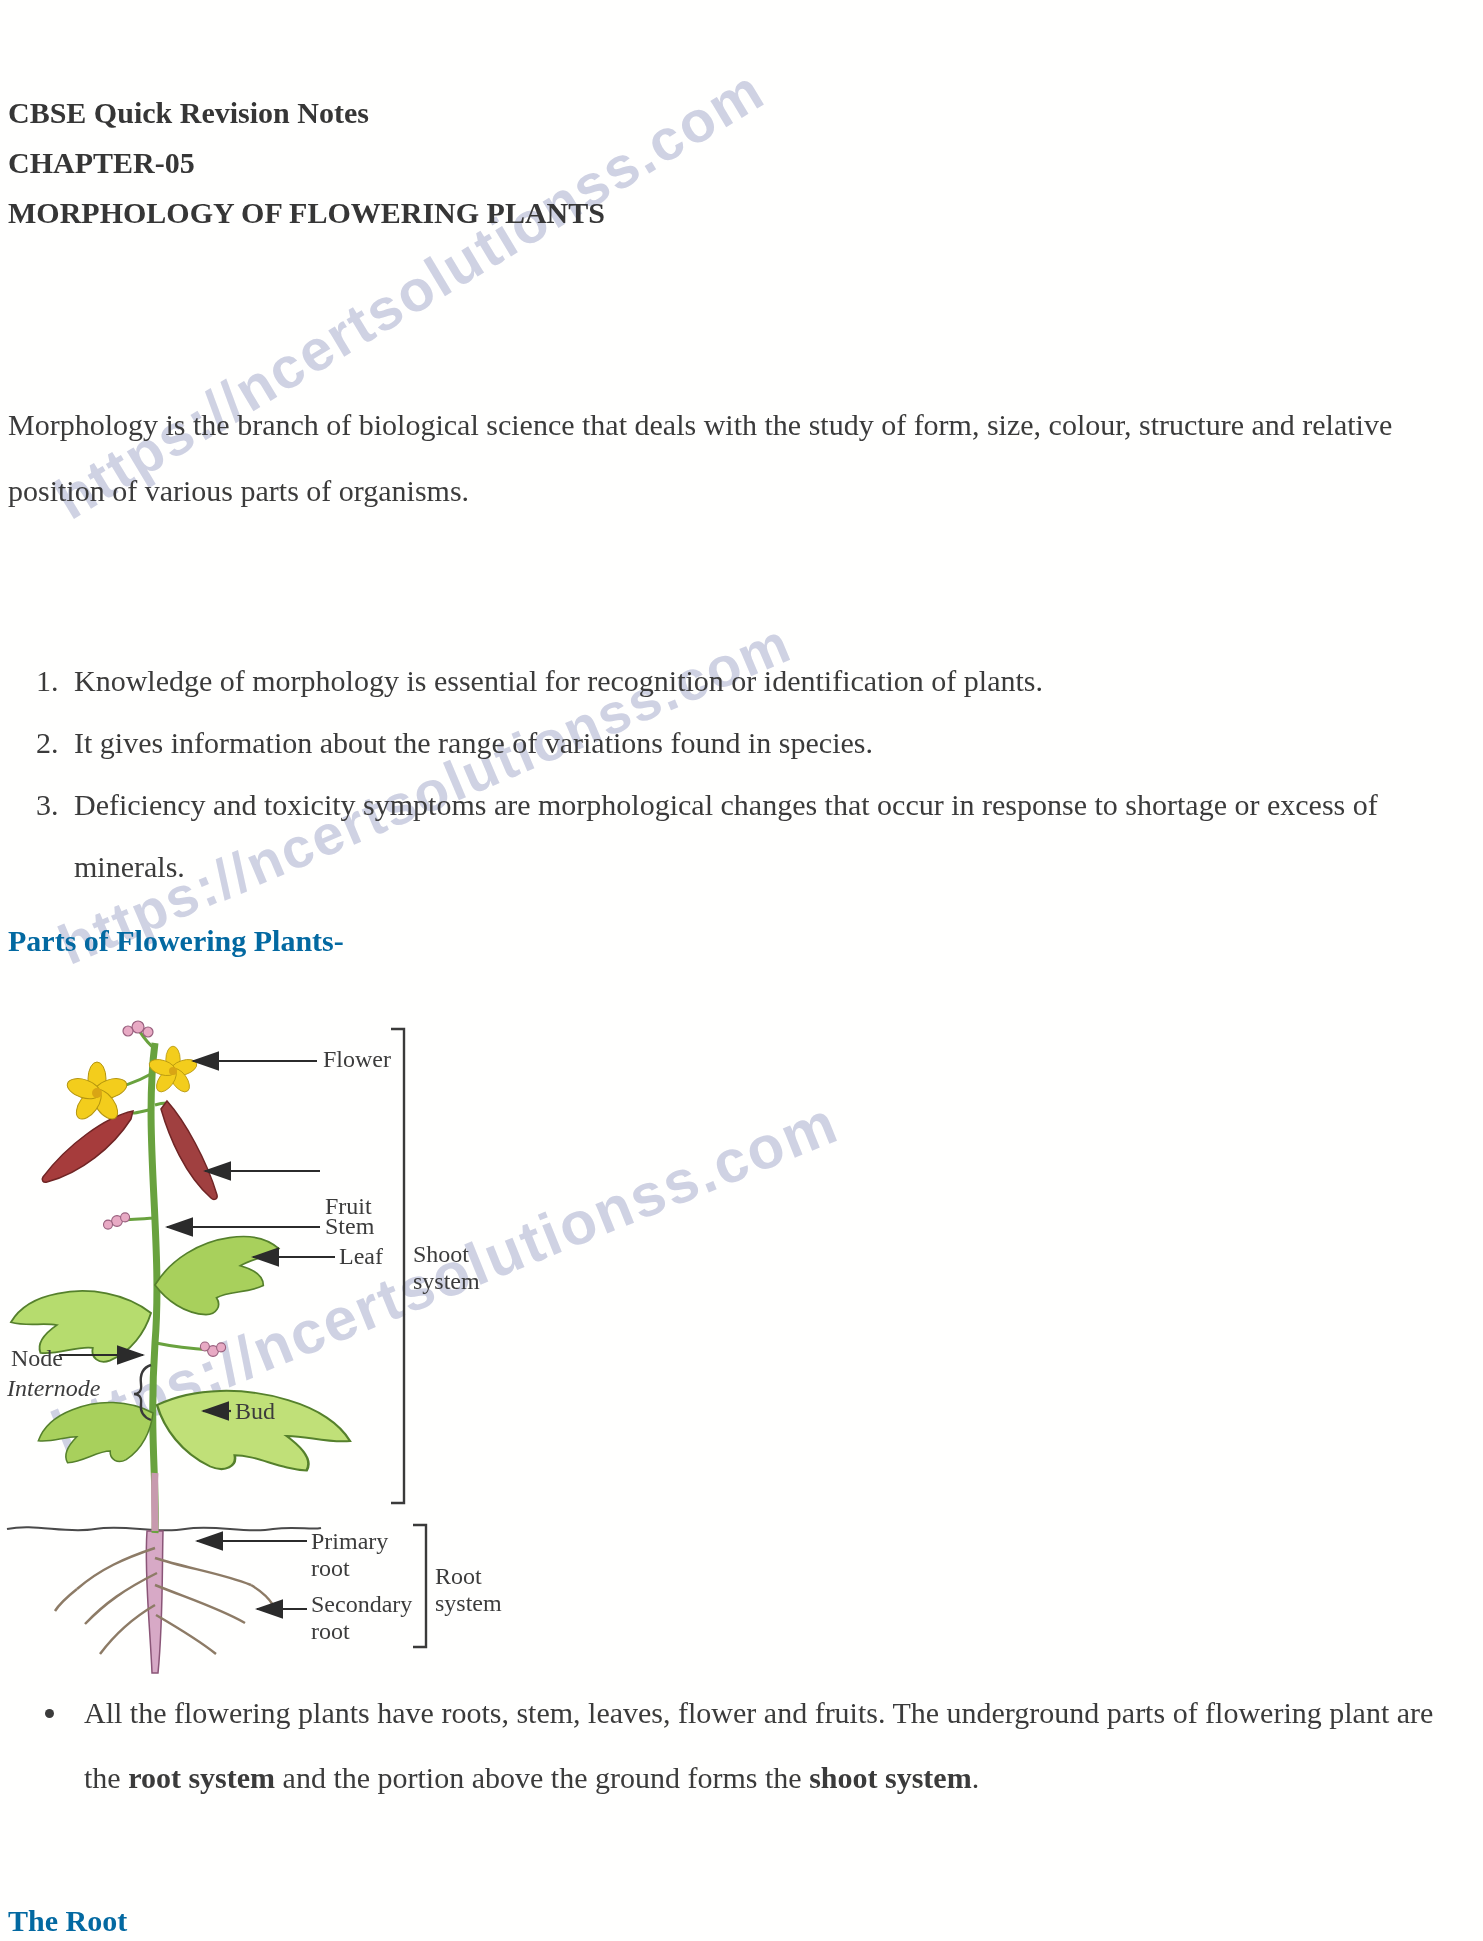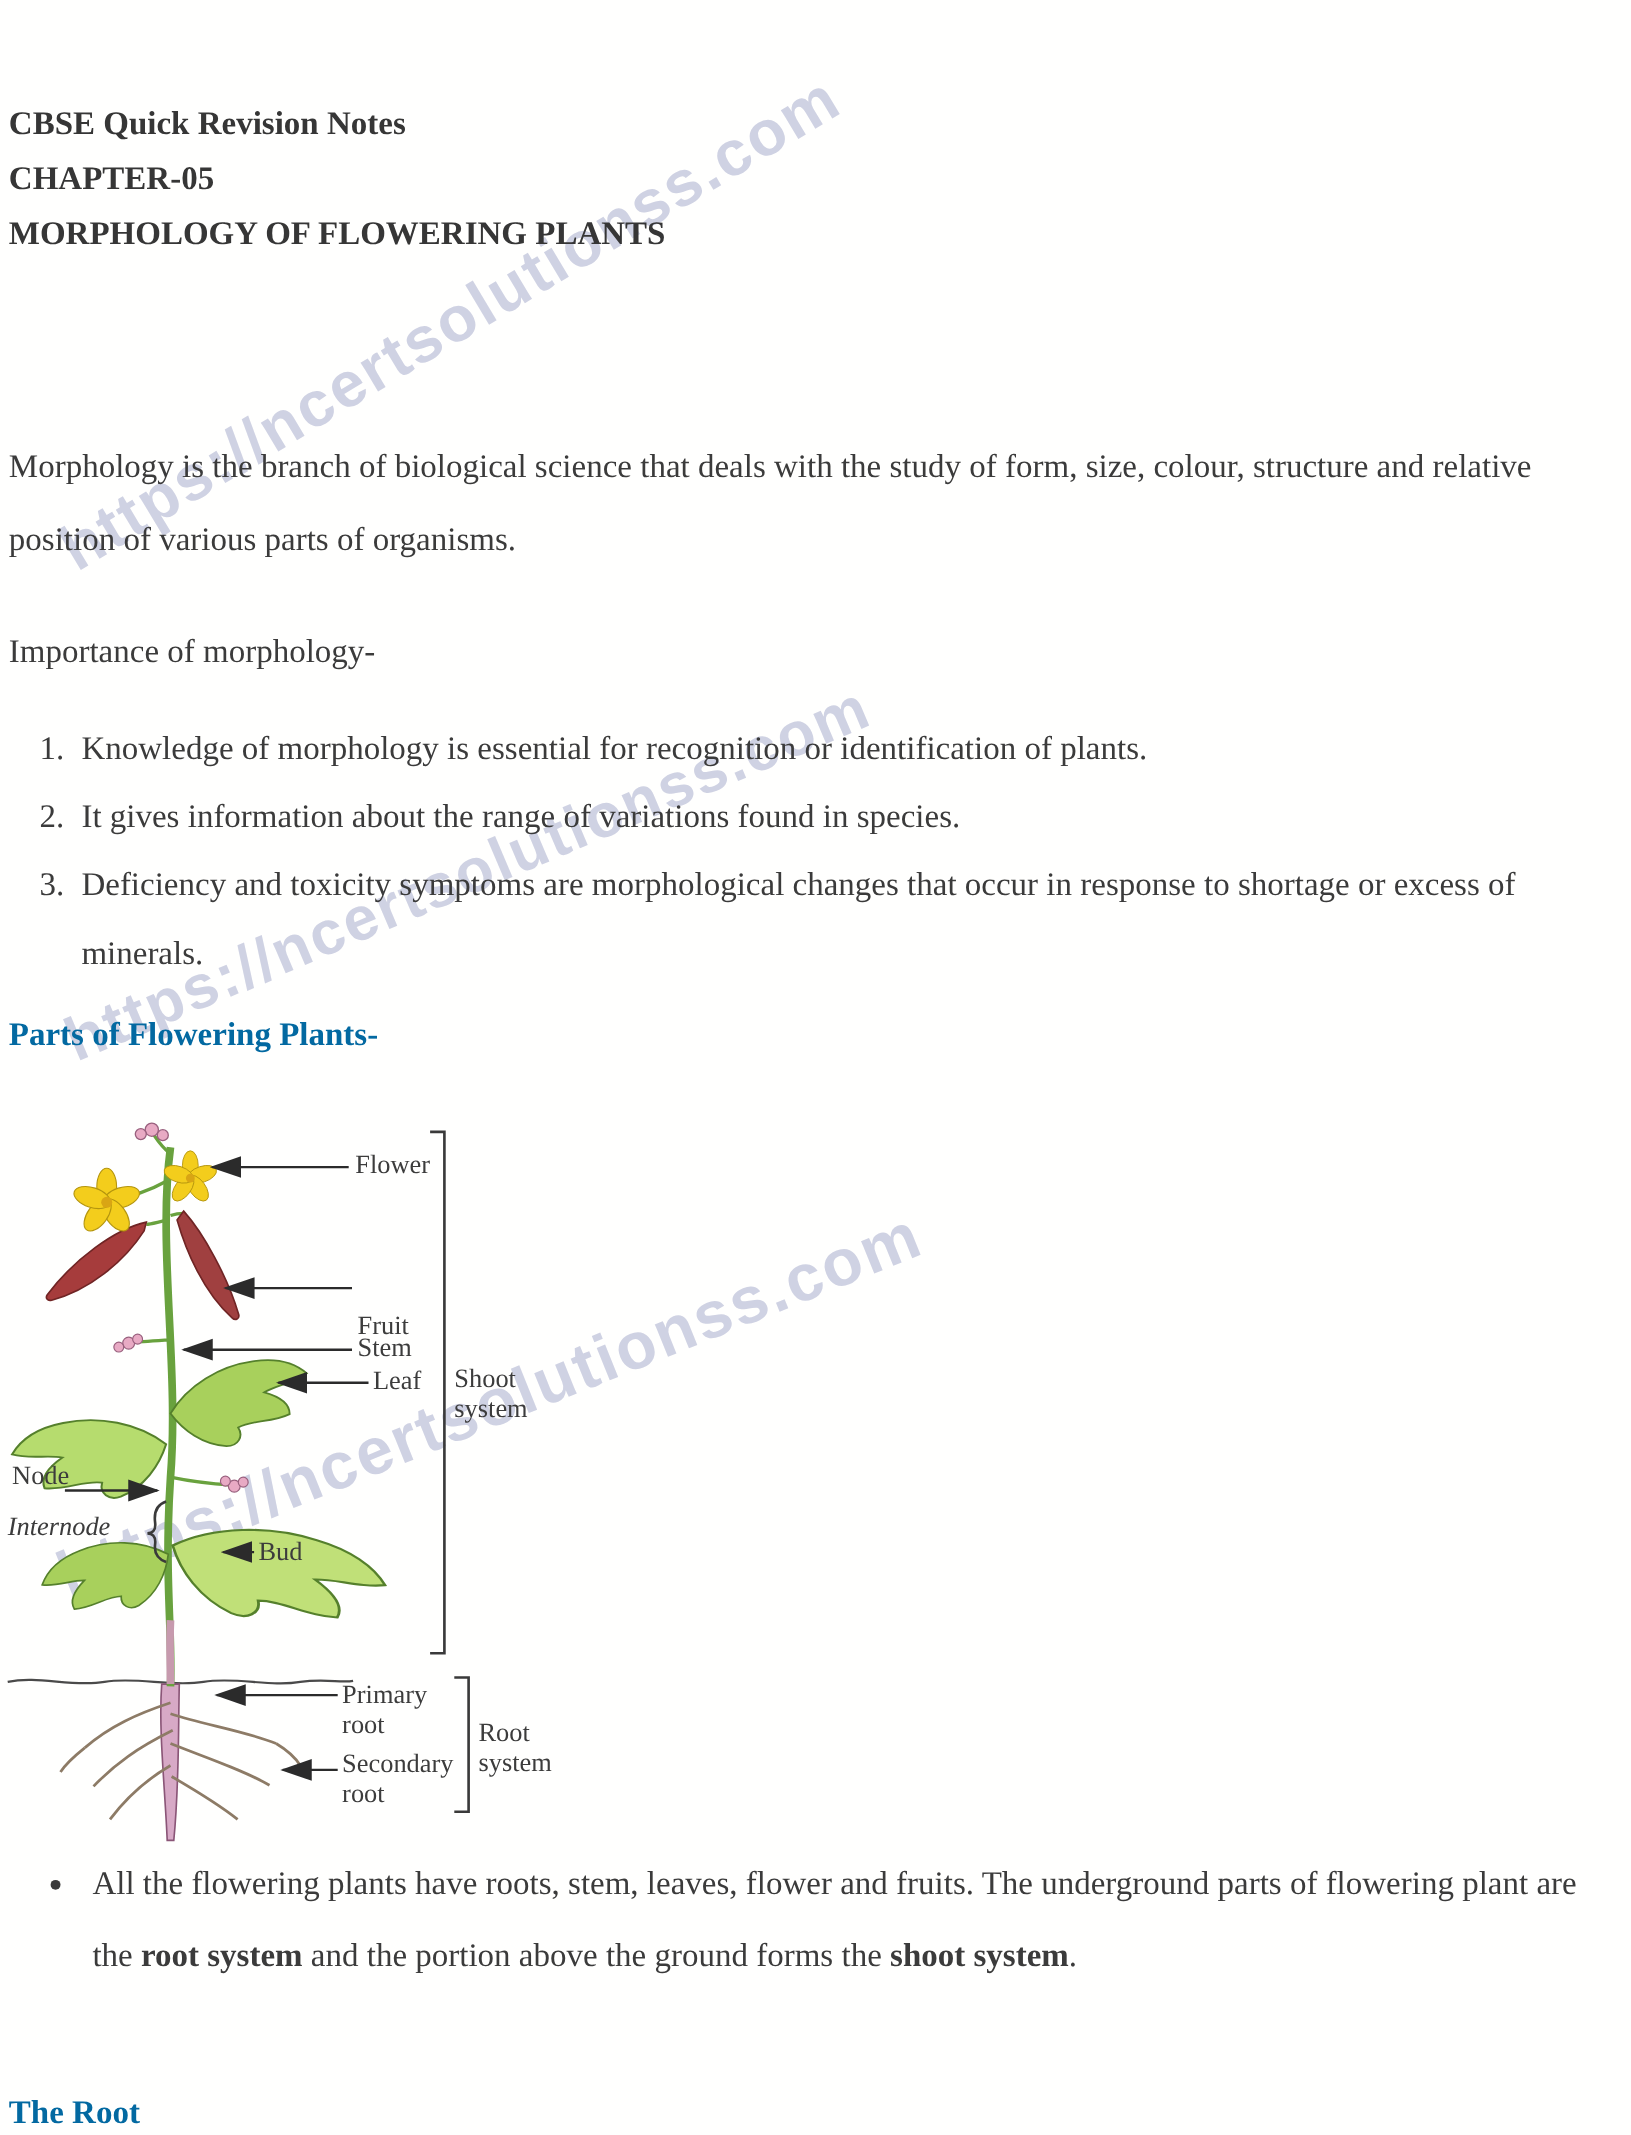--- a/index.html
+++ b/index.html
@@ -66,21 +66,20 @@
   <div class="content">
 
     <div class="hdr abs" style="top:88px;">
       <div>CBSE Quick Revision Notes</div>
       <div>CHAPTER-05</div>
       <div>MORPHOLOGY OF FLOWERING PLANTS</div>
     </div>
 
     <p class="abs body" style="top:392px;">Morphology is the branch of biological science that deals with the study of form, size, colour, structure and relative position of various parts of organisms.</p>
 
-    <p class="abs body" style="top:560px;">Importance of morphology-</p>
 
     <ol class="abs list" style="top:650px;">
       <li>Knowledge of morphology is essential for recognition or identification of plants.</li>
       <li>It gives information about the range of variations found in species.</li>
       <li>Deficiency and toxicity symptoms are morphological changes that occur in response to shortage or excess of minerals.</li>
     </ol>
 
     <p class="abs body bold" style="top:908px;">Parts of Flowering Plants-</p>
 
     <div class="diagram" style="left:5px;top:1013px;width:520px;height:670px;">
@@ -194,21 +193,21 @@
           <path d="M408,512 L421,512 L421,634 L408,634"></path>
           <path d="M146,352 C137,355 135,363 136,371 C137,379 133,381 129,381 C133,381 137,383 136,391 C135,399 138,404 146,407"></path>
         </g>
       </svg>
 
       <span class="dlbl" style="left:318px;top:33px;">Flower</span>
       <span class="dlbl" style="left:320px;top:144px;margin-top:36px;">Fruit</span>
       <span class="dlbl" style="left:320px;top:200px;">Stem</span>
       <span class="dlbl" style="left:334px;top:230px;">Leaf</span>
       <span class="dlbl" style="left:408px;top:228px;width:90px;">Shoot system</span>
-      <span class="dlbl" style="left:6px;top:316px;text-align:center;">Node</span>
+      <span class="dlbl" style="left:6px;top:332px;text-align:center;">Node</span>
       <span class="dlbl" style="left:2px;top:362px;font-style:italic;">Internode</span>
       <span class="dlbl" style="left:230px;top:385px;">Bud</span>
       <span class="dlbl" style="left:306px;top:515px;width:95px;">Primary root</span>
       <span class="dlbl" style="left:306px;top:578px;width:120px;">Secondary root</span>
       <span class="dlbl" style="left:430px;top:550px;width:85px;">Root system</span>
     </div>
 
     <ul class="abs blist" style="top:1680px;">
       <li>
         <span>All the flowering plants have roots, stem, leaves, flower and fruits. The underground parts of flowering plant are the </span><b>root system</b><span> and the portion above the ground forms the </span><b>shoot system</b><span>.</span>

